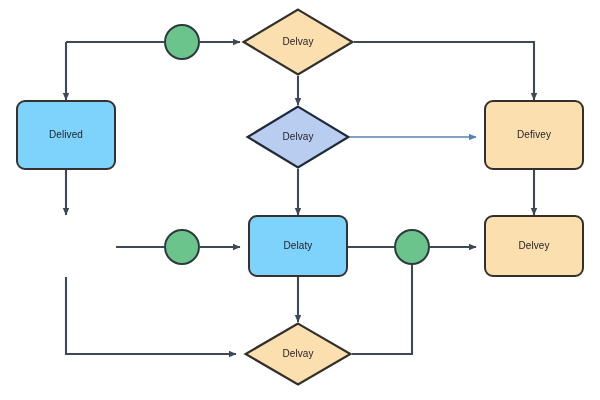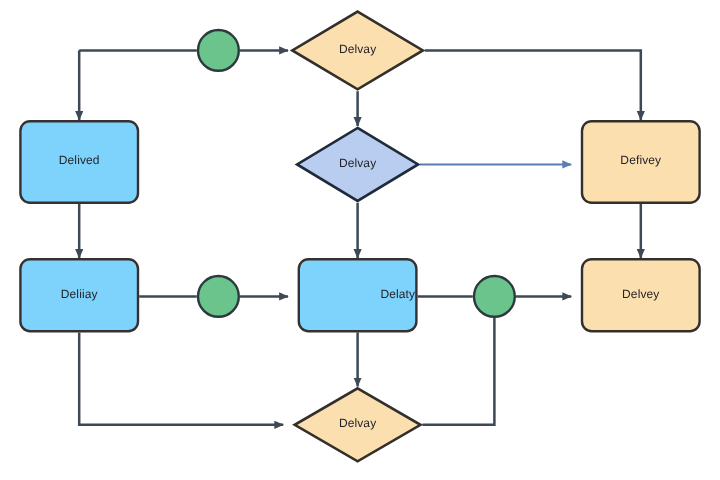--- a/index.html
+++ b/index.html
@@ -124,25 +124,22 @@
 
     <g fill="none" stroke="#5b7fae" stroke-width="1.7">
       <path d="M350,137 L476,137" marker-end="url(#arrow-blue)"></path>
     </g>
   </svg>
 
   <div class="node box box-pink" style="left:16px; top:100px; width:100px; height:70px;">
     <span class="node-label">Delived</span>
   </div>
 
-  <div class="node box box-pink" style="left:16px; top:215px; width:100px; height:62px;">
-    <span class="node-label">Deliiay</span>
-  </div>
 
-  <div class="node box box-pink" style="left:248px; top:215px; width:100px; height:62px;justify-content:flex-end;">
+  <div class="node box box-pink" style="left:248px; top:215px; width:100px; height:62px;">
     <span class="node-label">Delaty</span>
   </div>
 
   <div class="node box box-amber" style="left:484px; top:100px; width:100px; height:70px;">
     <span class="node-label">Defivey</span>
   </div>
 
   <div class="node box box-amber" style="left:484px; top:215px; width:100px; height:62px;">
     <span class="node-label">Delvey</span>
   </div>

